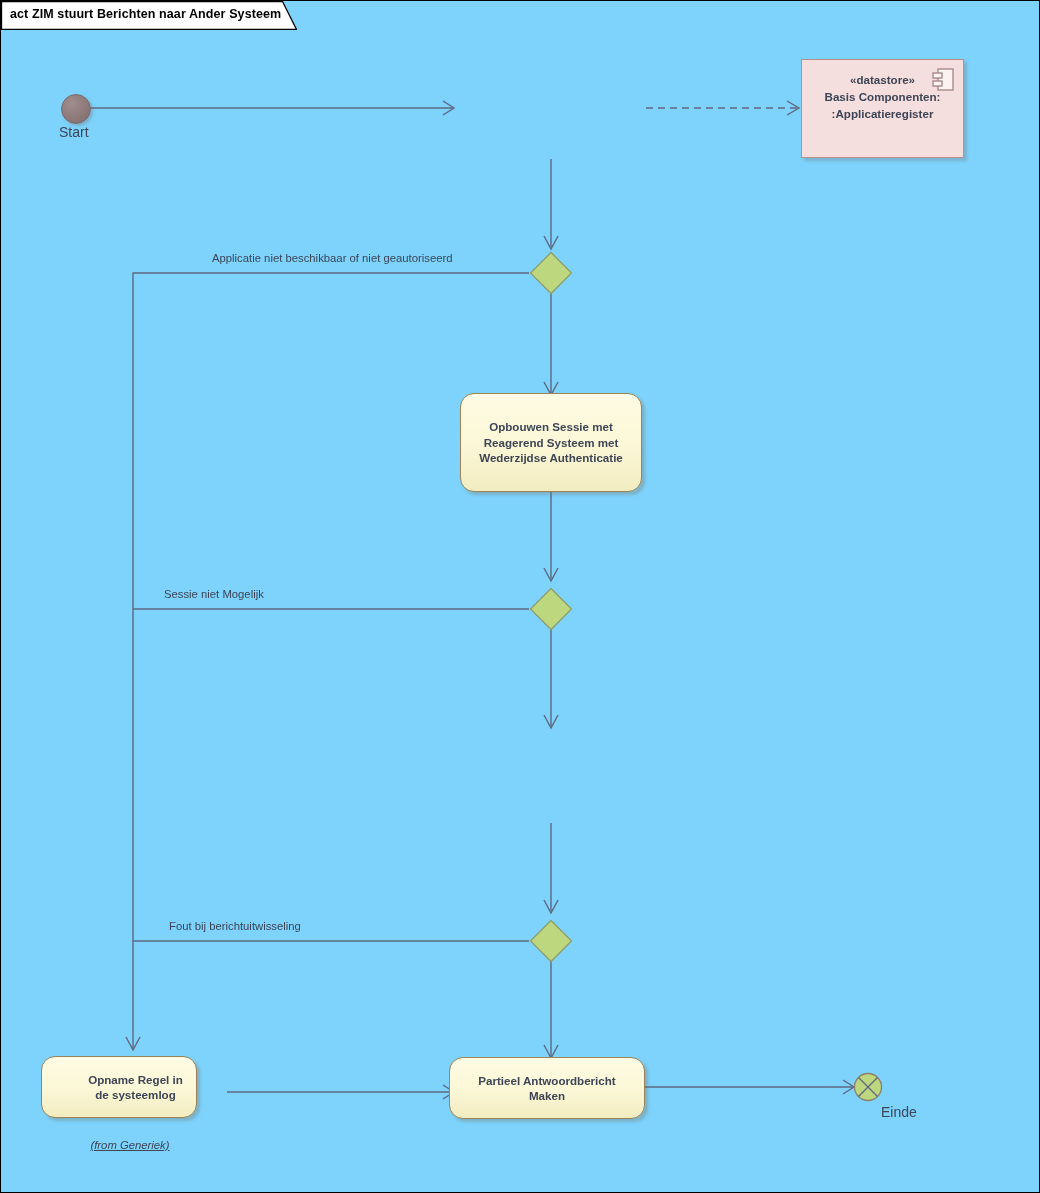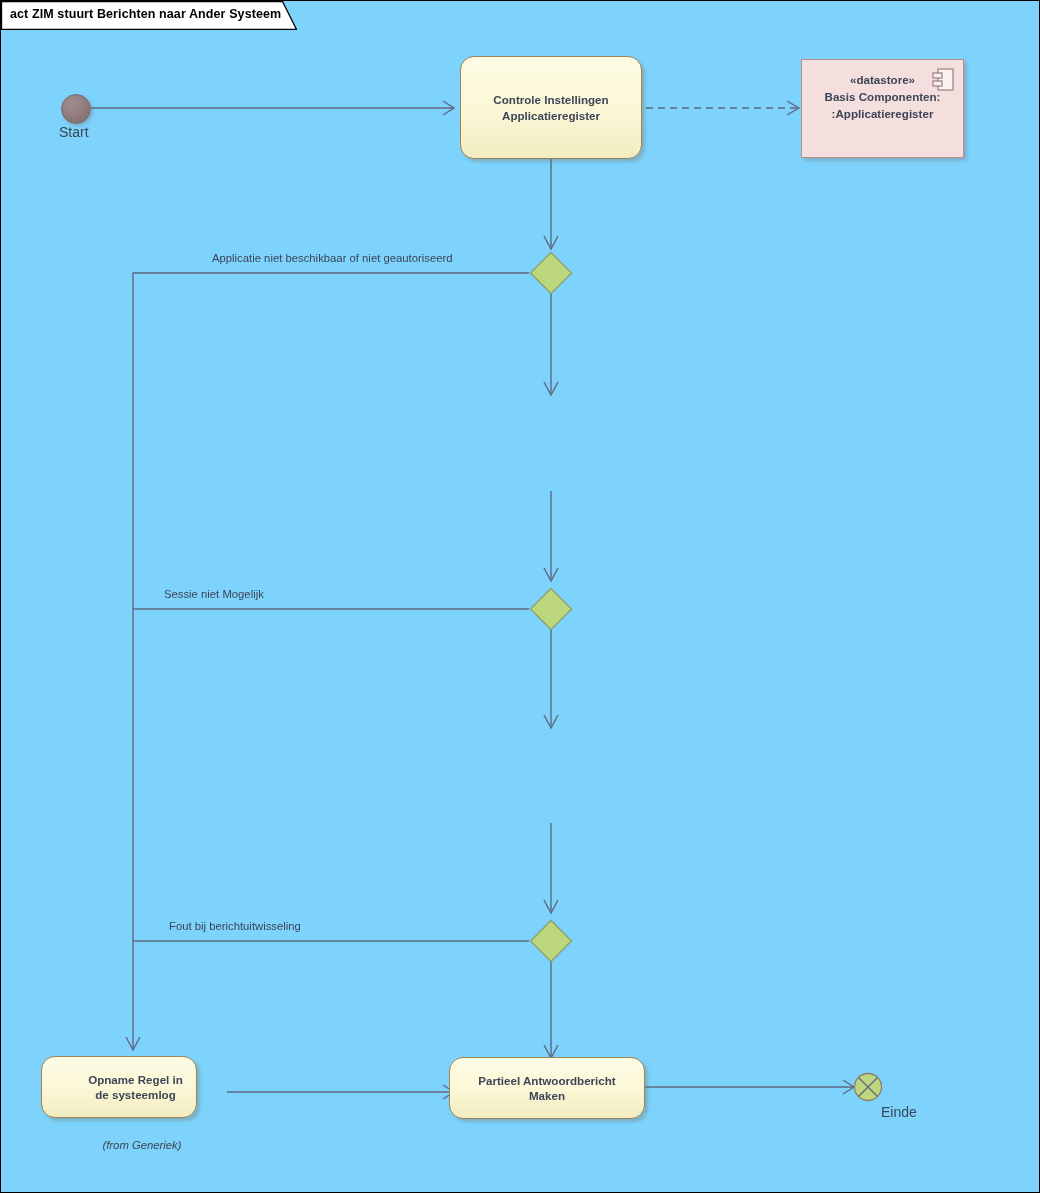--- a/index.html
+++ b/index.html
@@ -151,23 +151,20 @@
       <polyline points="842,1079 853,1086 842,1093"></polyline>
 
       <line x1="645" y1="107" x2="798" y2="107" stroke-dasharray="7,5"></line>
       <polyline points="786,100 798,107 786,114"></polyline>
     </g>
   </svg>
 
   <div class="startnode" style="left:60px;top:93px;"></div>
   <div class="node-label" style="left:58px;top:123px;">Start</div>
 
-  <div class="action" style="left:459px;top:55px;width:182px;height:103px;">
-    <span>Controle Instellingen Applicatieregister</span>
-  </div>
 
   <div class="component" style="left:800px;top:58px;width:163px;height:99px;">
     <div class="cmp-text">
       <span class="stereo">«datastore»</span>
       <span>Basis Componenten:</span><br>
       <span>:Applicatieregister</span>
     </div>
     <svg class="cmp-icon" viewBox="0 0 22 24">
       <rect x="6" y="1" width="15" height="21" fill="#fbf2f2" stroke="#9c7b7b" stroke-width="1.2"></rect>
       <rect x="1" y="5" width="9" height="5" fill="#fbf2f2" stroke="#9c7b7b" stroke-width="1.2"></rect>
@@ -175,40 +172,43 @@
     </svg>
   </div>
 
   <div class="decision" style="left:528px;top:250px;">
     <svg viewBox="0 0 44 44" width="44" height="44">
       <polygon points="22,1.5 42.5,22 22,42.5 1.5,22" fill="#bcd77e" stroke="#8f9e6a" stroke-width="1.3"></polygon>
     </svg>
   </div>
   <div class="edge-label" style="left:211px;top:251px;text-align:right;">Applicatie niet beschikbaar of niet geautoriseerd</div>
 
+  <div class="action" style="left:459px;top:392px;width:182px;height:99px;">
+    <span>Opbouwen Sessie met Reagerend Systeem met Wederzijdse Authenticatie</span>
+  </div>
 
   <div class="decision" style="left:528px;top:586px;">
     <svg viewBox="0 0 44 44" width="44" height="44">
       <polygon points="22,1.5 42.5,22 22,42.5 1.5,22" fill="#bcd77e" stroke="#8f9e6a" stroke-width="1.3"></polygon>
     </svg>
   </div>
   <div class="edge-label" style="left:163px;top:587px;">Sessie niet Mogelijk</div>
 
 
   <div class="decision" style="left:528px;top:918px;">
     <svg viewBox="0 0 44 44" width="44" height="44">
       <polygon points="22,1.5 42.5,22 22,42.5 1.5,22" fill="#bcd77e" stroke="#8f9e6a" stroke-width="1.3"></polygon>
     </svg>
   </div>
   <div class="edge-label" style="left:168px;top:919px;">Fout bij berichtuitwisseling</div>
 
   <div class="action" style="left:40px;top:1055px;width:156px;height:62px;padding-left:43px;">
     <span>Opname Regel in de systeemlog</span>
   </div>
-  <div class="from-label" style="left:48px;top:1138px;width:186px;">(from Generiek)</div>
+  <div class="from-label" style="left:36px;top:1138px;width:186px;text-decoration:underline;">(from Generiek)</div>
 
   <div class="action" style="left:448px;top:1056px;width:196px;height:62px;">
     <span>Partieel Antwoordbericht Maken</span>
   </div>
 
   <div class="endnode" style="left:852px;top:1071px;">
     <svg viewBox="0 0 30 30" width="30" height="30">
       <circle cx="15" cy="15" r="13.5" fill="#bcd77e" stroke="#8f7f6a" stroke-width="1.3"></circle>
       <line x1="5.5" y1="5.5" x2="24.5" y2="24.5" stroke="#5f6880" stroke-width="1.3"></line>
       <line x1="24.5" y1="5.5" x2="5.5" y2="24.5" stroke="#5f6880" stroke-width="1.3"></line>

